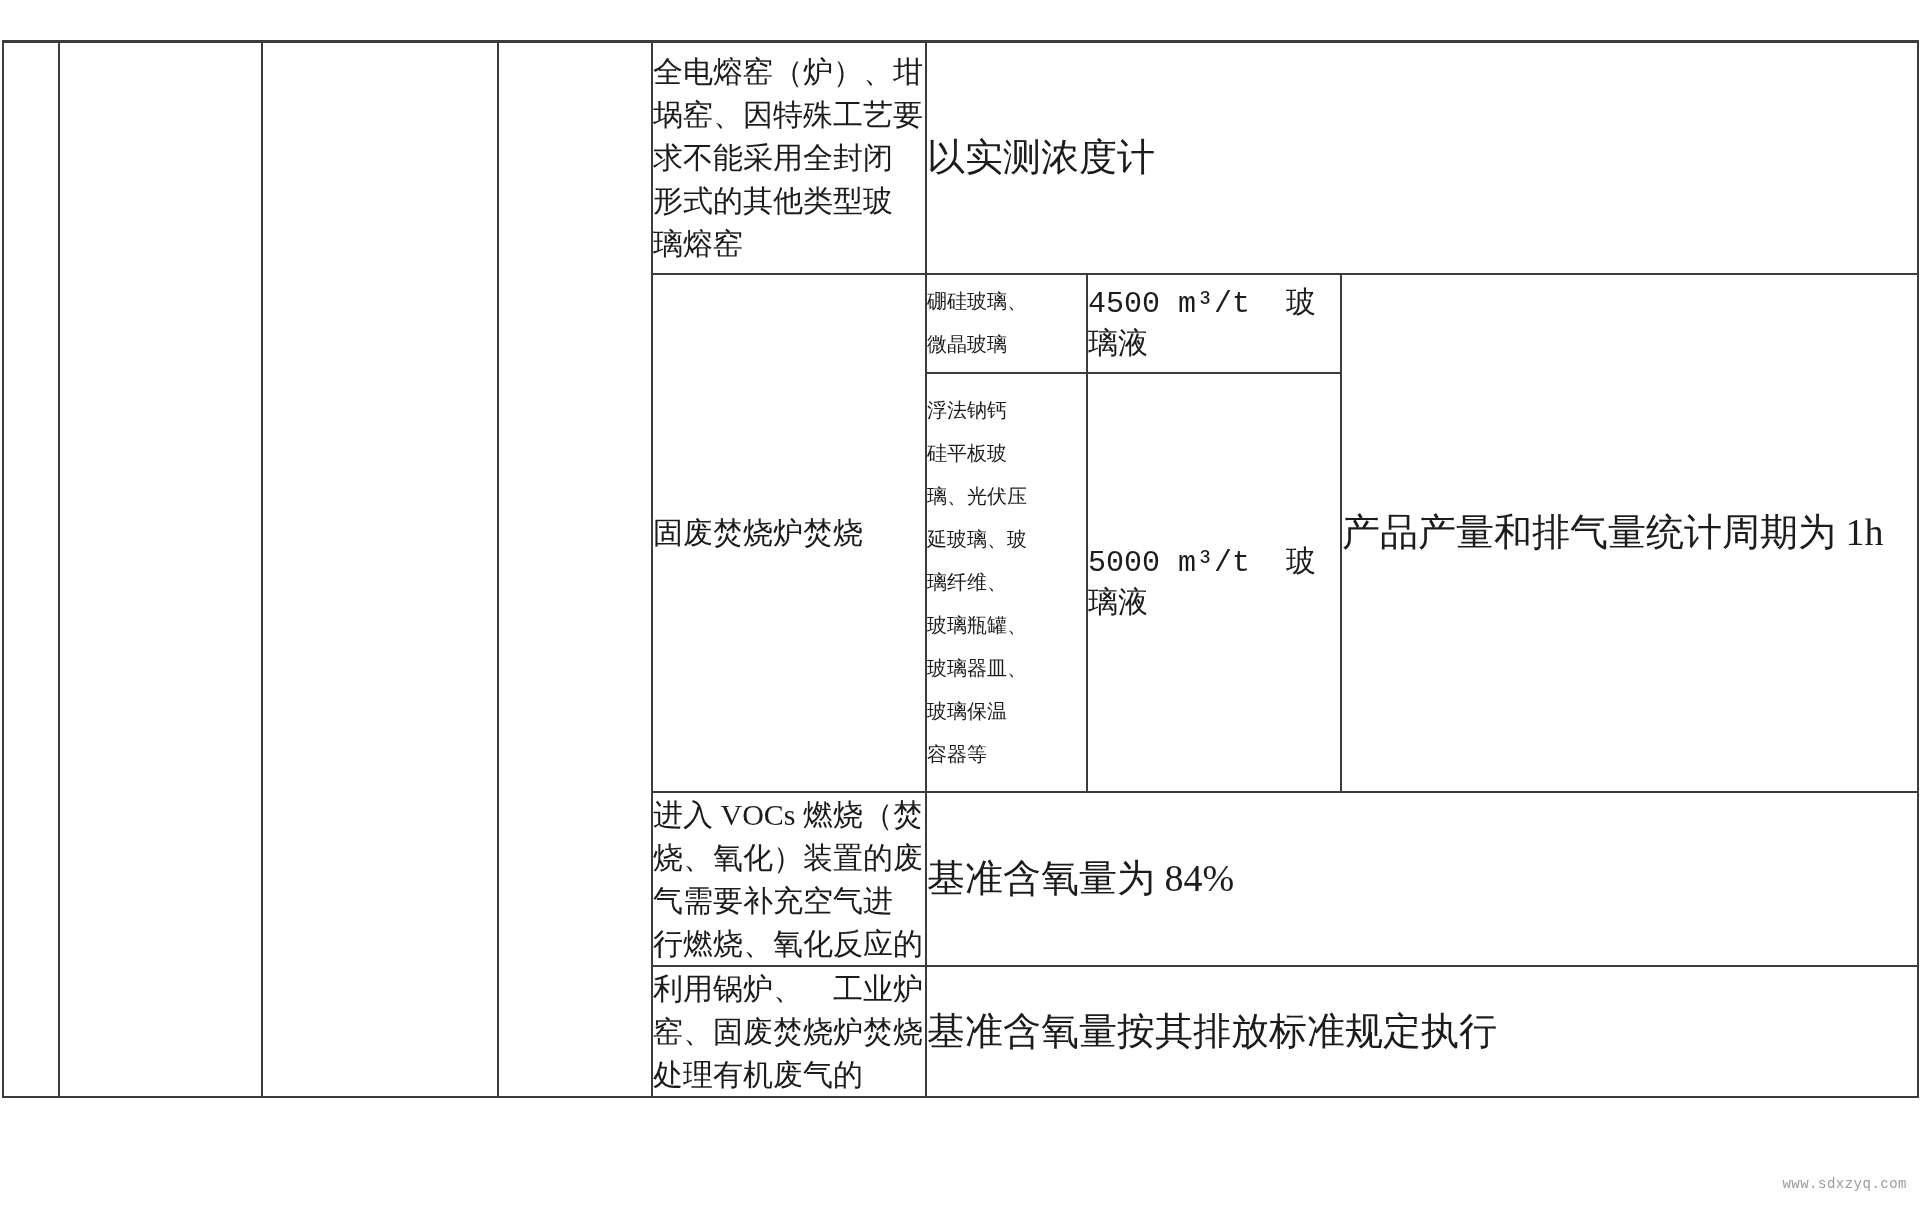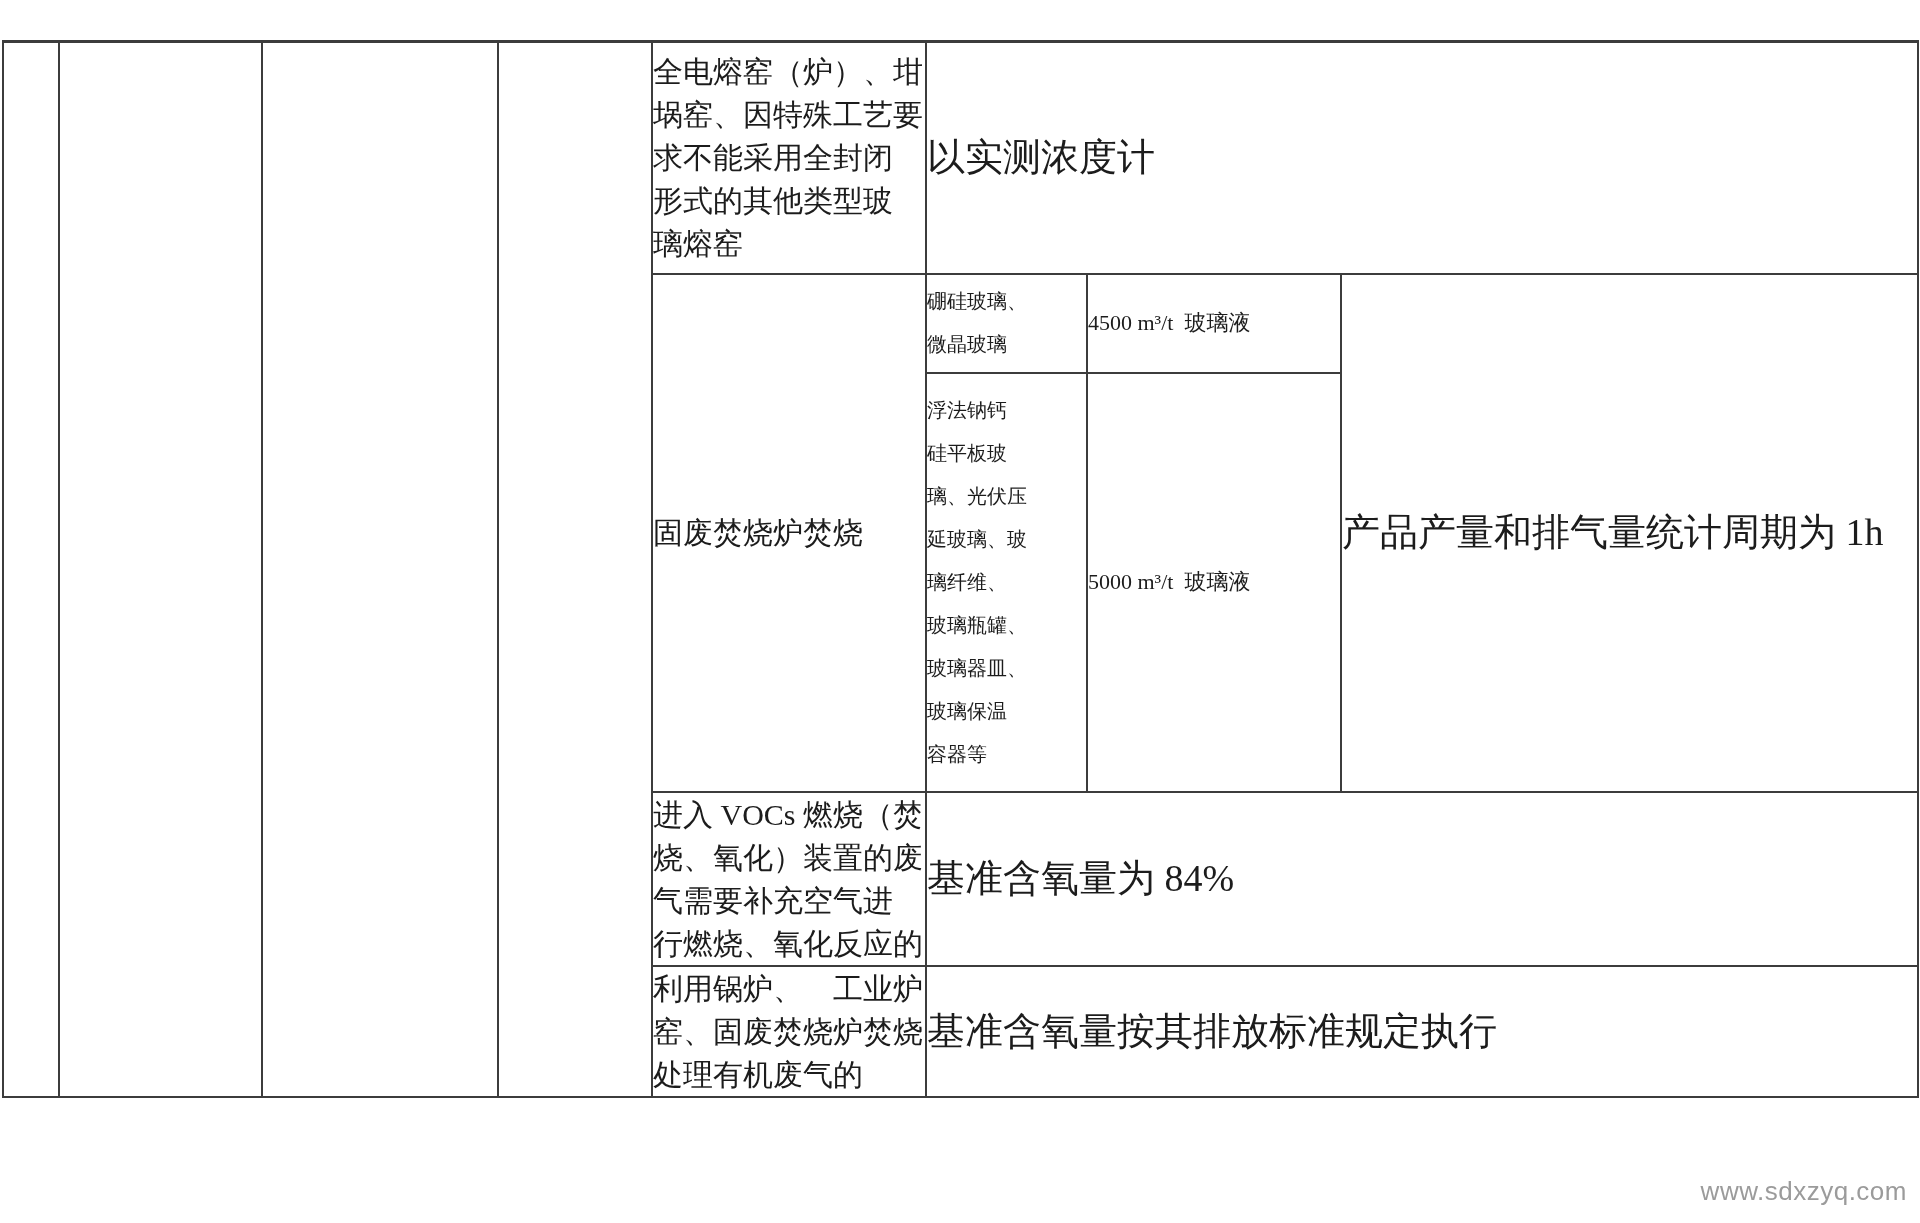--- a/index.html
+++ b/index.html
@@ -45,34 +45,35 @@
     line-height: 43px;
     white-space: pre-wrap;
     padding: 0 2px;
   }
   td.glass {
     font-size: 20px;
     line-height: 43px;
     white-space: pre-wrap;
   }
   td.limit {
-    font-size: 22px;
+    font-size: 30px;
     white-space: pre-wrap;
+    font-family: Liberation Mono, monospace;
   }
   td.remark {
     font-size: 38px;
     white-space: pre-wrap;
   }
   td.empty-col { background: #ffffff; }
   .watermark {
     position: absolute;
     top: 1176px;
     right: 13px;
-    font-family: Liberation Sans, sans-serif;
-    font-size: 26px;
+    font-family: Liberation Mono, monospace;
+    font-size: 14px;
     color: #9b9b9b;
     letter-spacing: 0.5px;
   }
 </style>
 </head>
 <body>
 
 <div id="page">
 
   <table class="doc-table">

